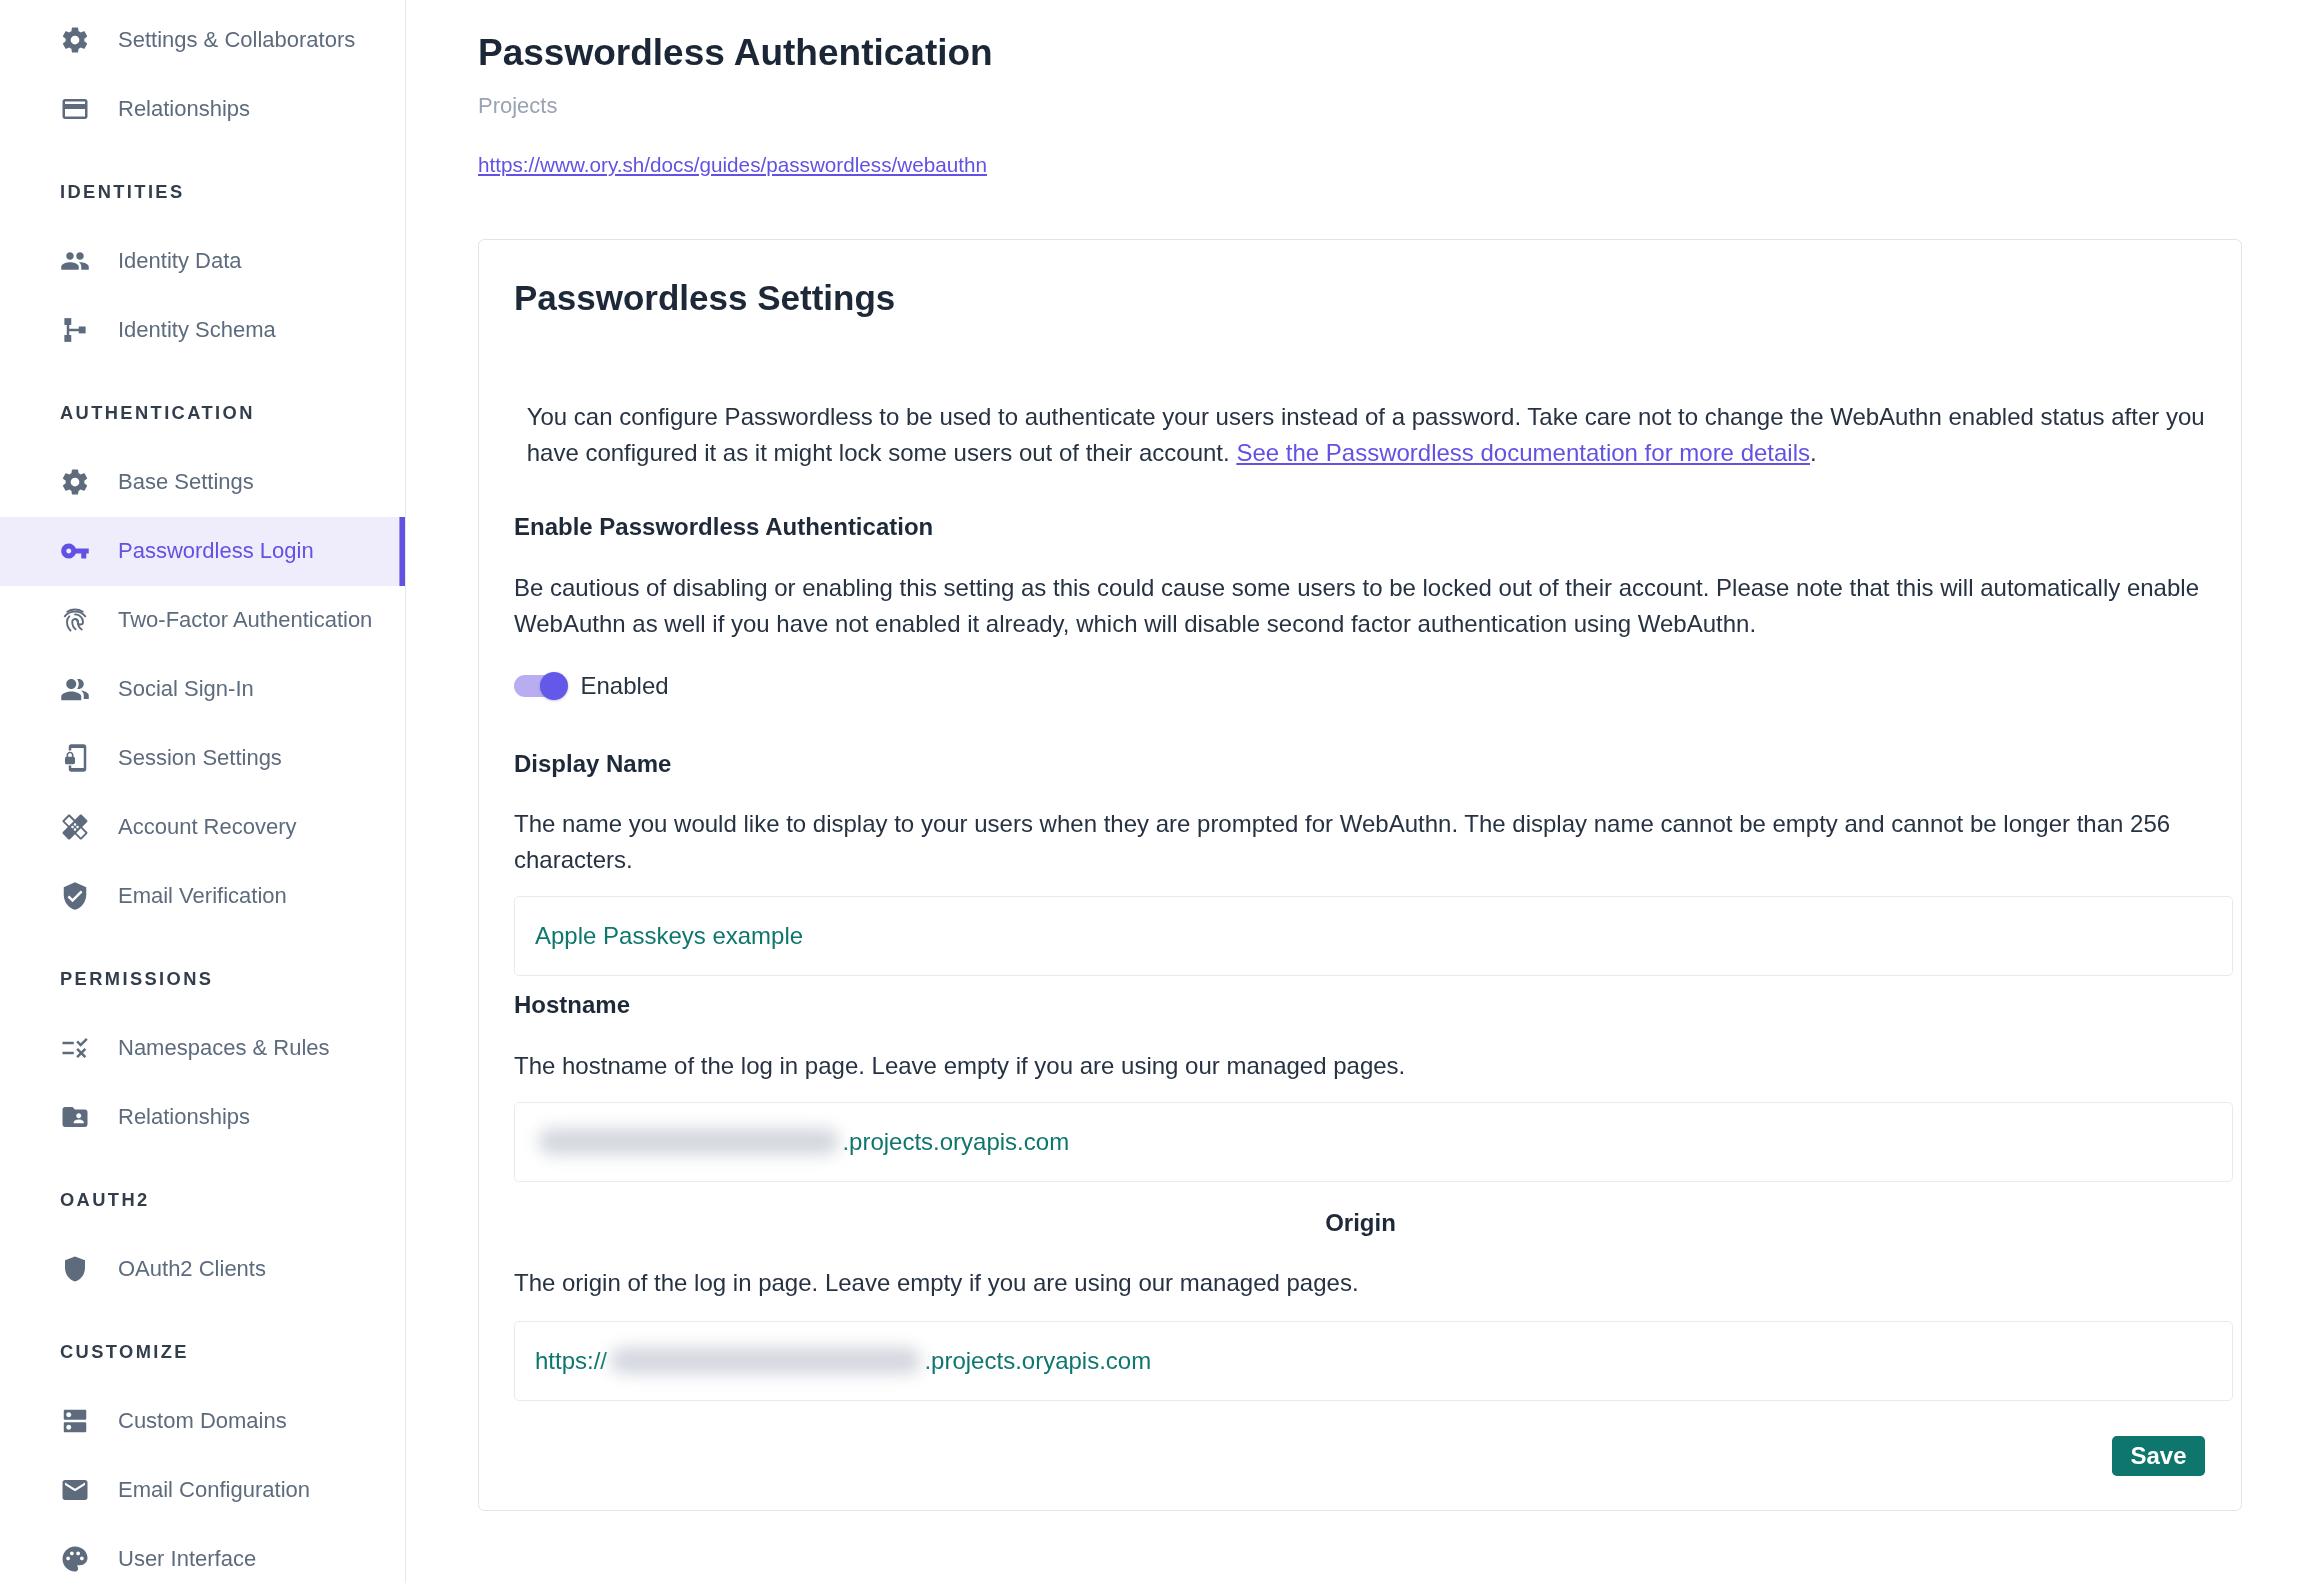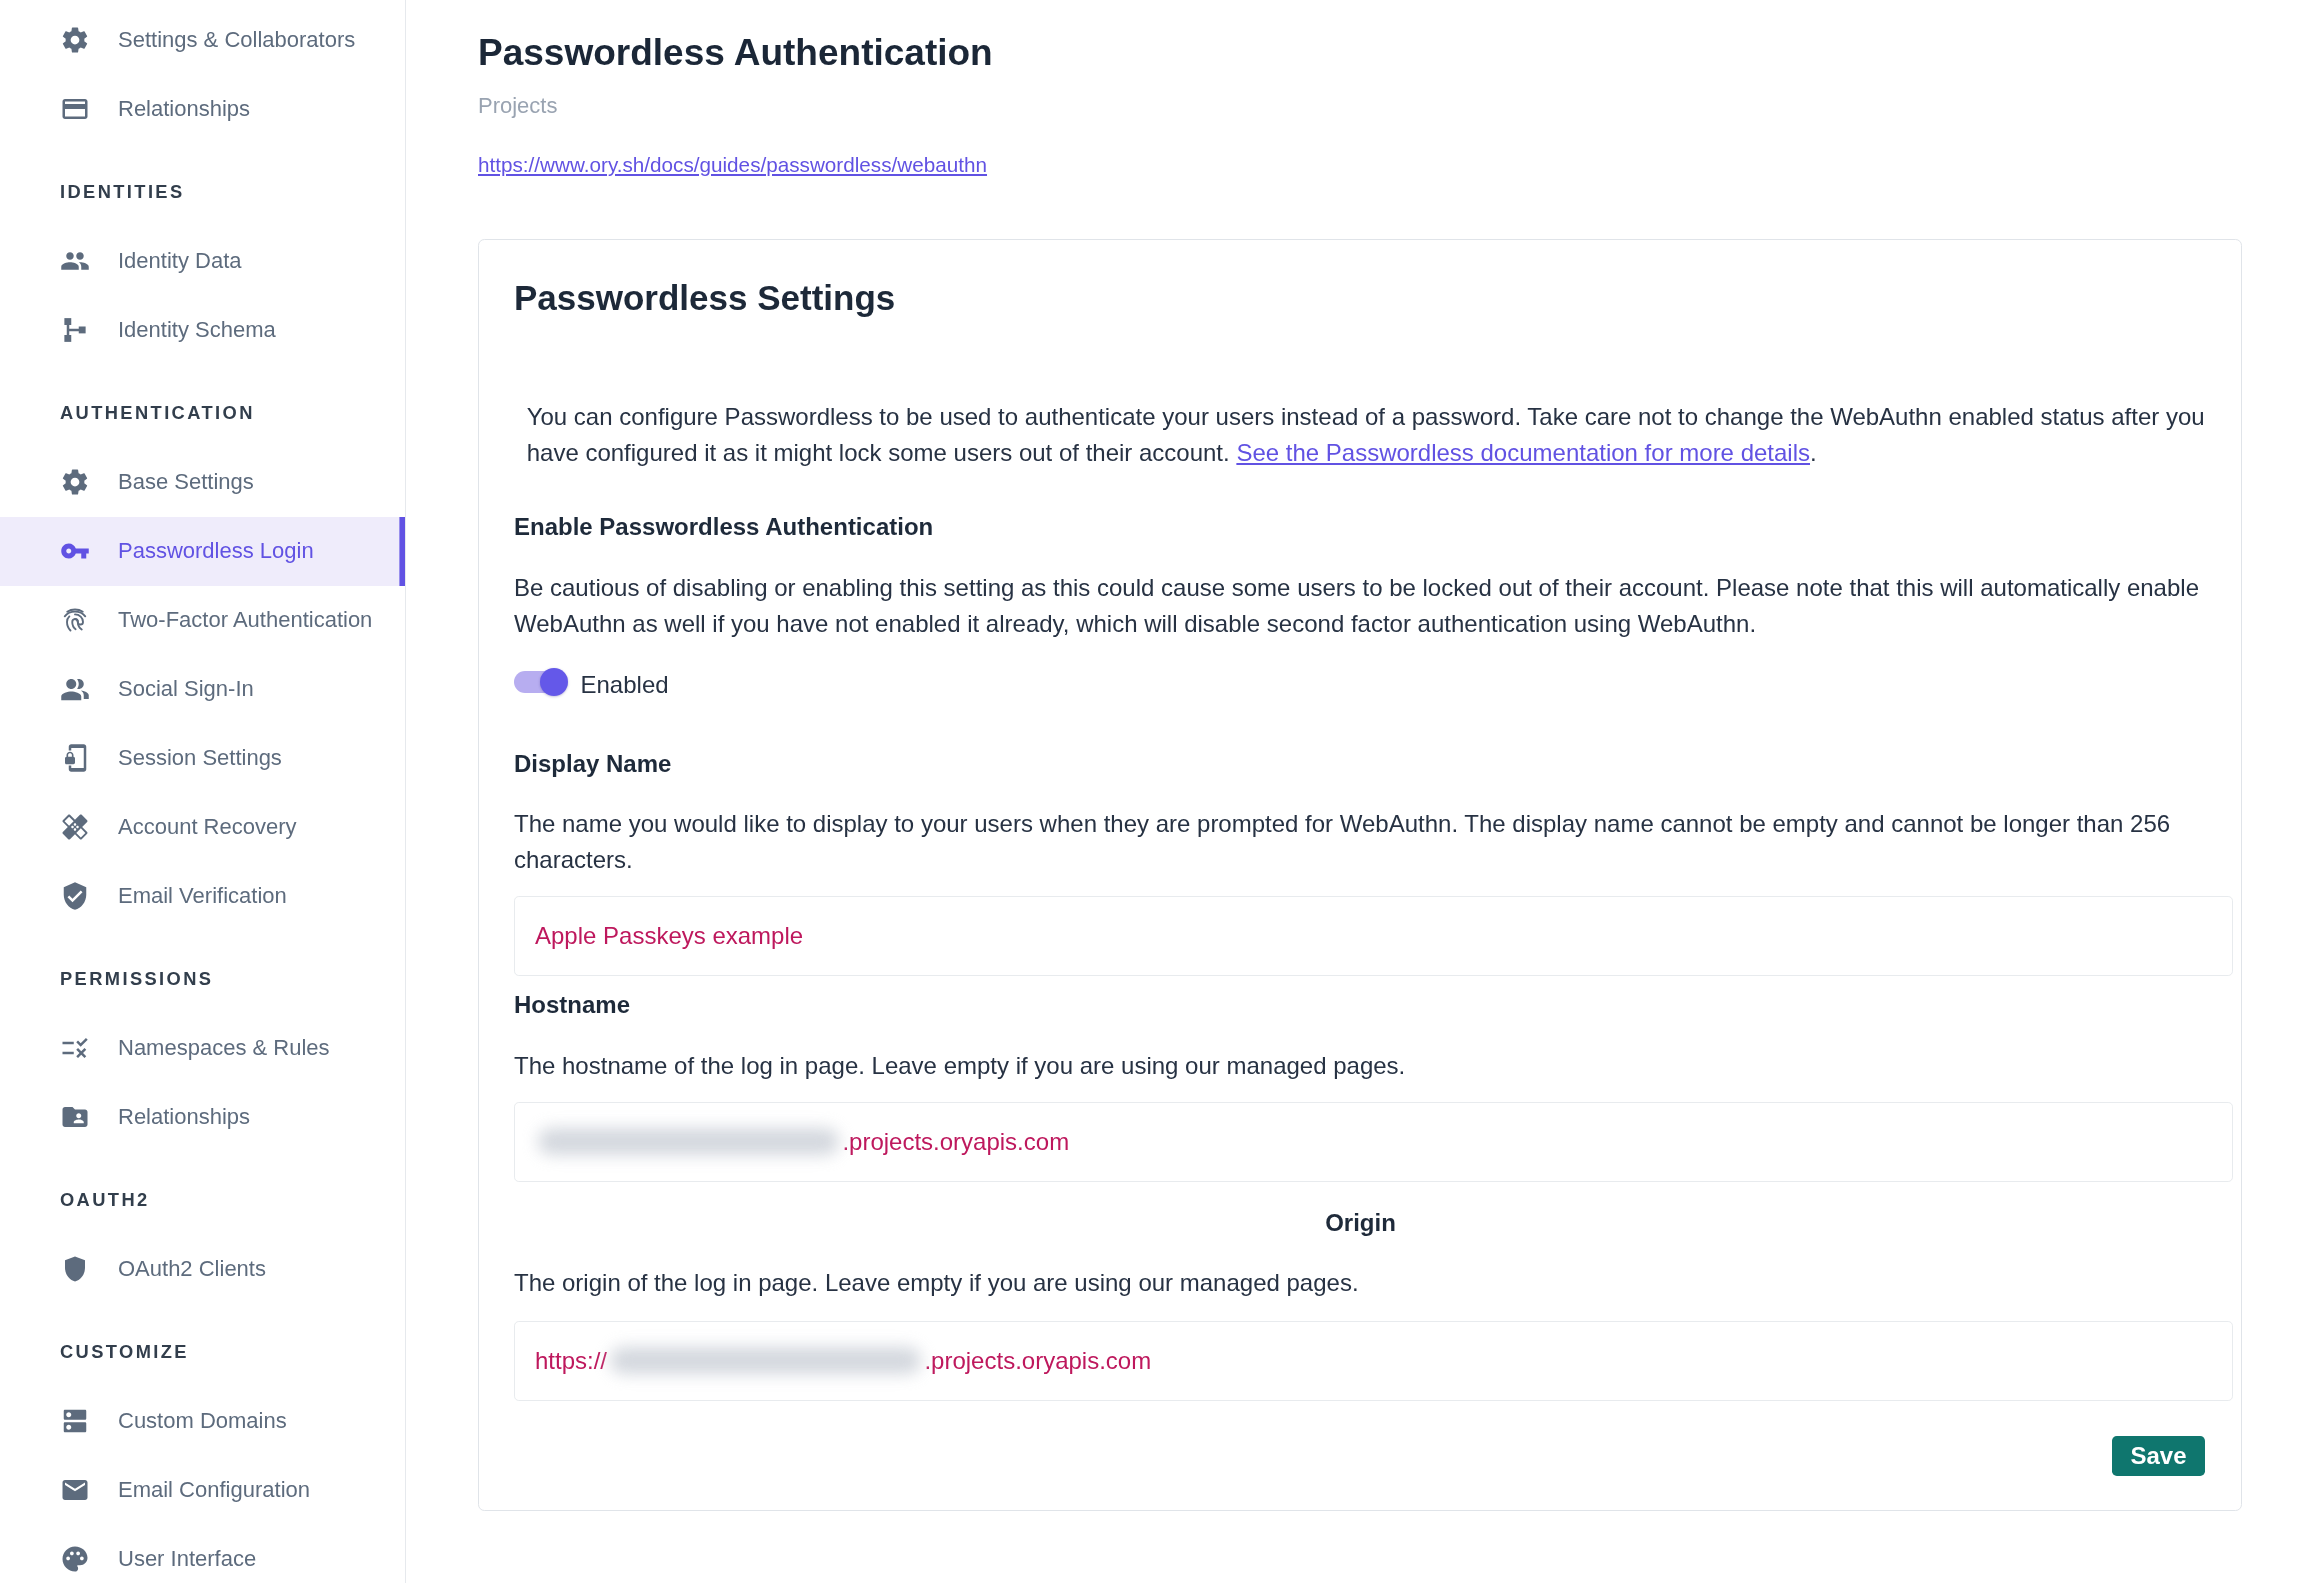--- a/index.html
+++ b/index.html
@@ -37,37 +37,37 @@
   .intro { margin-left:12.7px; margin-top:79px; max-width:1679px;
            font-size:24px; line-height:36px; color:#273243; }
   .inline-link { color:#6152e3; text-decoration:underline; cursor:pointer; }
 
   .section-heading { font-size:24px; font-weight:700; color:#1e2a3a; line-height:36px; }
   .section-body { font-size:24px; line-height:36px; color:#273243; max-width:1691px; }
 
   .h-enable { margin-top:38px; }
   .b-enable { margin-top:25.4px; }
 
-  .toggle-row { margin-top:29px; display:flex; align-items:flex-start; height:29px; }
+  .toggle-row { margin-top:29px; display:flex; align-items:center; height:29px; }
   .switch { position:relative; width:53px; height:22px; border-radius:11px;
             background:#b7adf0; cursor:pointer; flex:none; }
   .switch .thumb { position:absolute; right:-0.8px; top:50%; transform:translateY(-50%);
                    width:28px; height:28px; border-radius:50%; background:#6458e9;
                    box-shadow:0 0.8px 2.4px rgba(40,30,120,.3); }
   .toggle-label { margin-left:13.5px; font-size:24px; color:#273243; }
 
   .h-display { margin-top:46px; }
   .b-display { margin-top:24px; }
   .h-host { margin-top:11px; }
   .b-host { margin-top:25.4px; }
   .h-origin { margin-top:23px;text-align:center; }
   .b-origin { margin-top:24px; }
 
   .text-field { margin-top:17.5px; width:1719px; height:80px; border:1.6px solid #e8ebee;
-                border-radius:4.8px; background:#ffffff; font-size:24px; color:#be185d;
+                border-radius:4.8px; background:#ffffff; font-size:24px; color:#0f766e;
                 padding-left:20px; font-family:"Liberation Sans", sans-serif; outline:none;
                 display:flex; align-items:center; }
   input.text-field { display:block; line-height:76px; }
   .text-field.origin-field { margin-top:20px; }
 
   .redacted { display:inline-block; height:27px; border-radius:13.5px; background:#c9ced6;
               filter:blur(8px); vertical-align:middle; margin:0 3.2px; opacity:.8; }
   .w378 { width:301px; } .w391 { width:311px; }
 
   .save-row { margin-top:35px; width:1691px; display:flex; justify-content:flex-end; }

